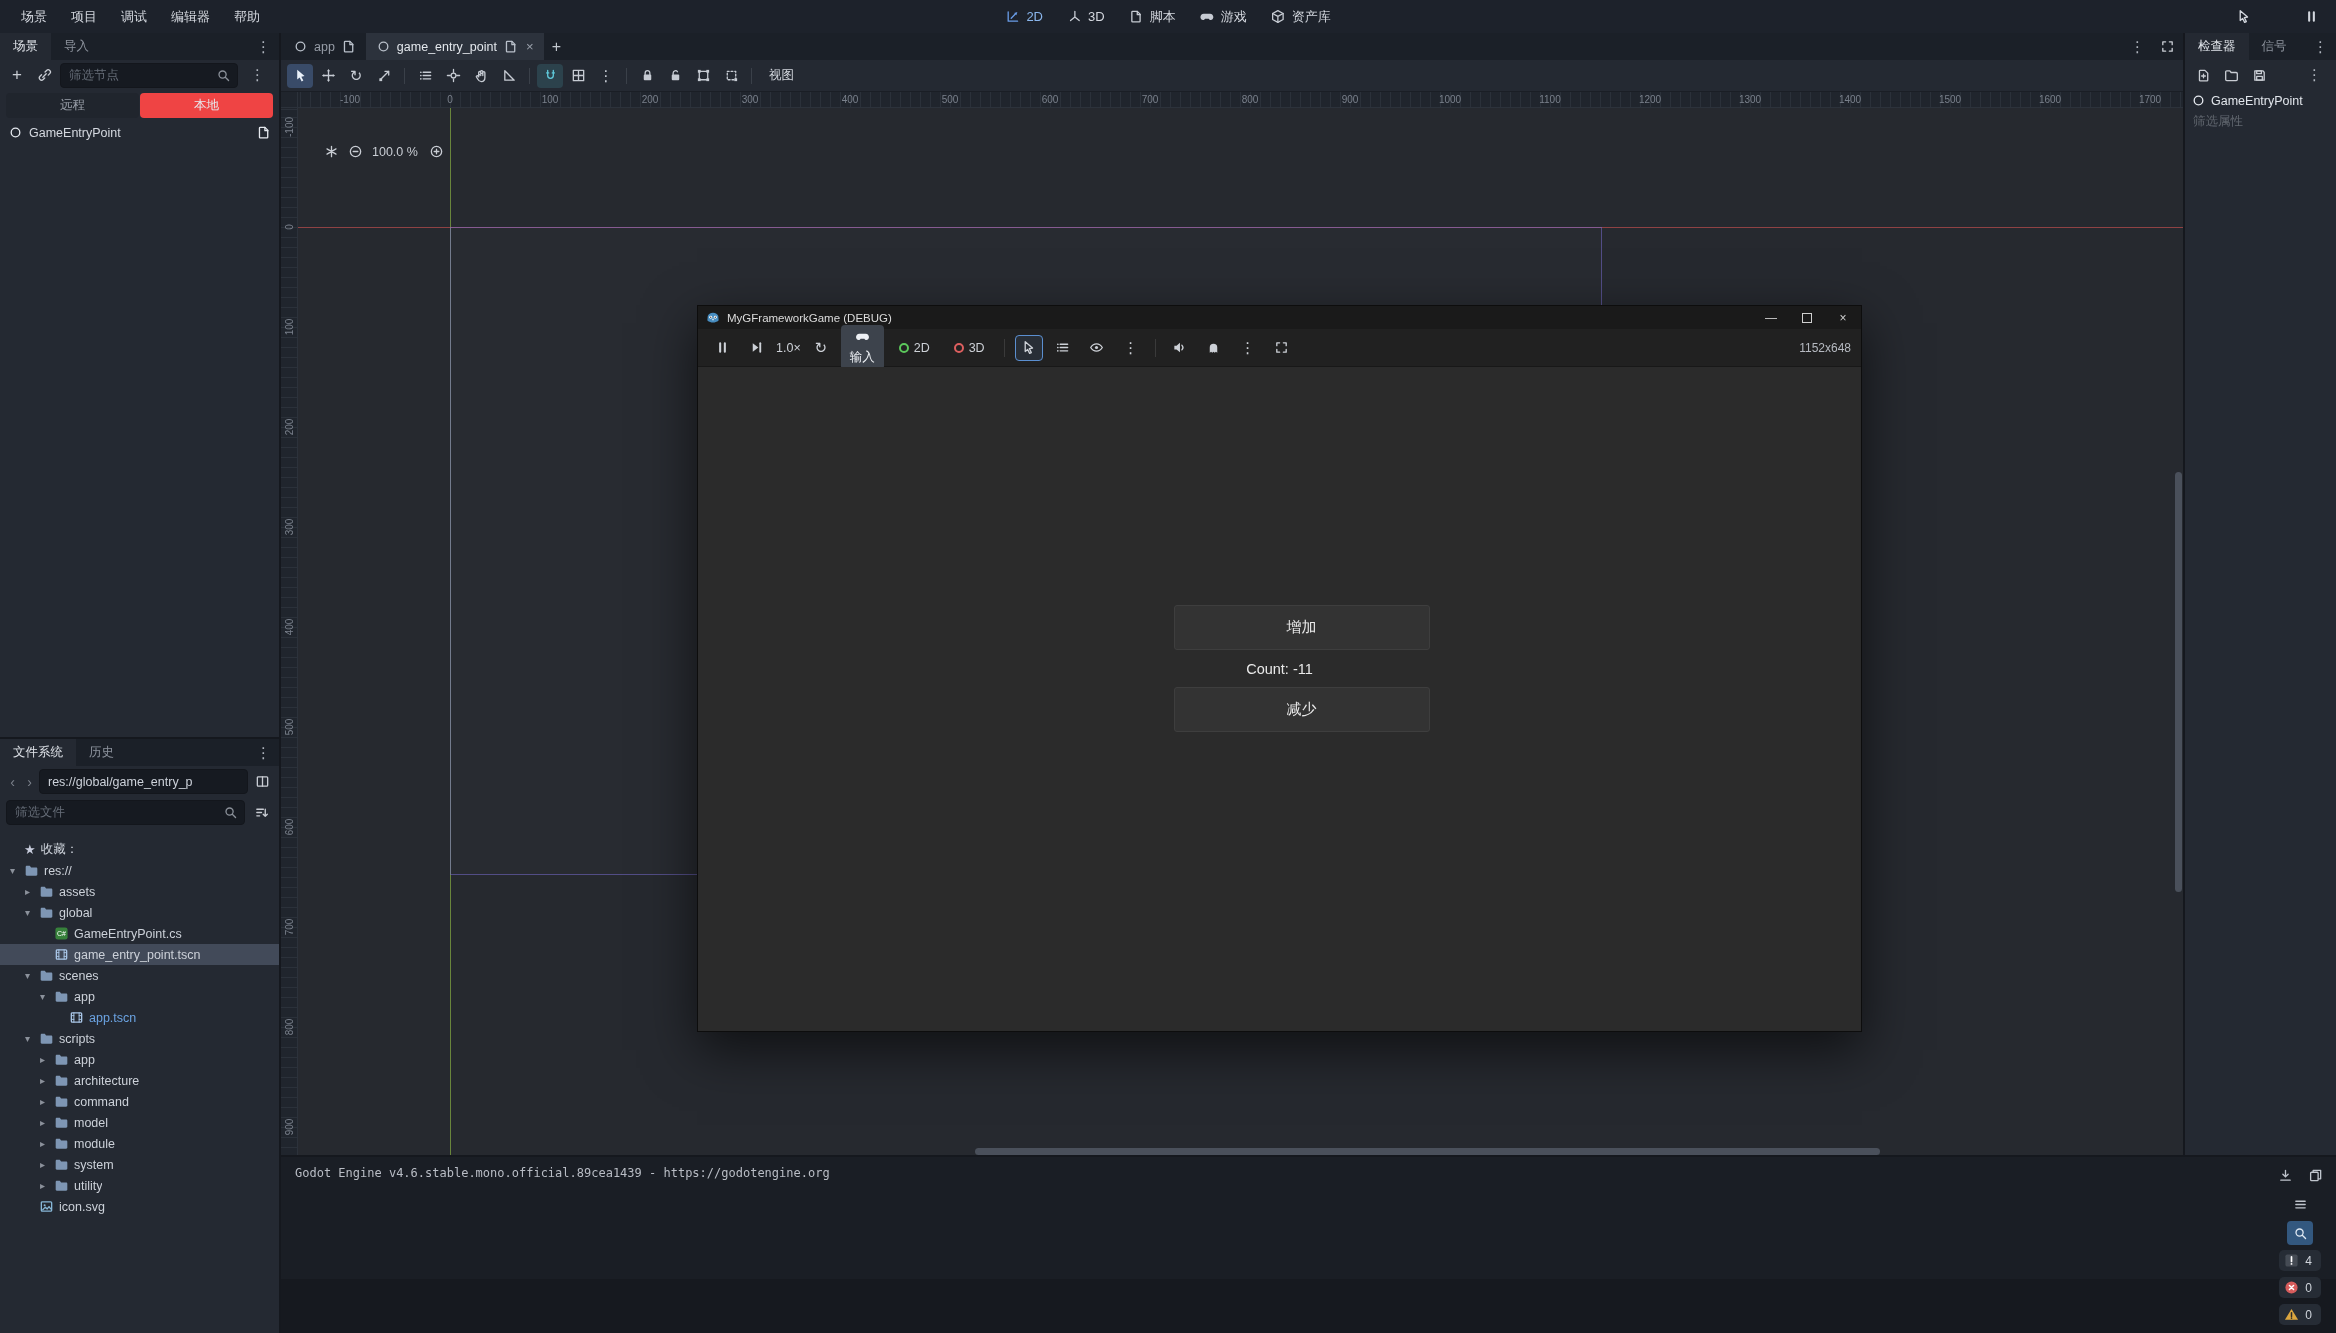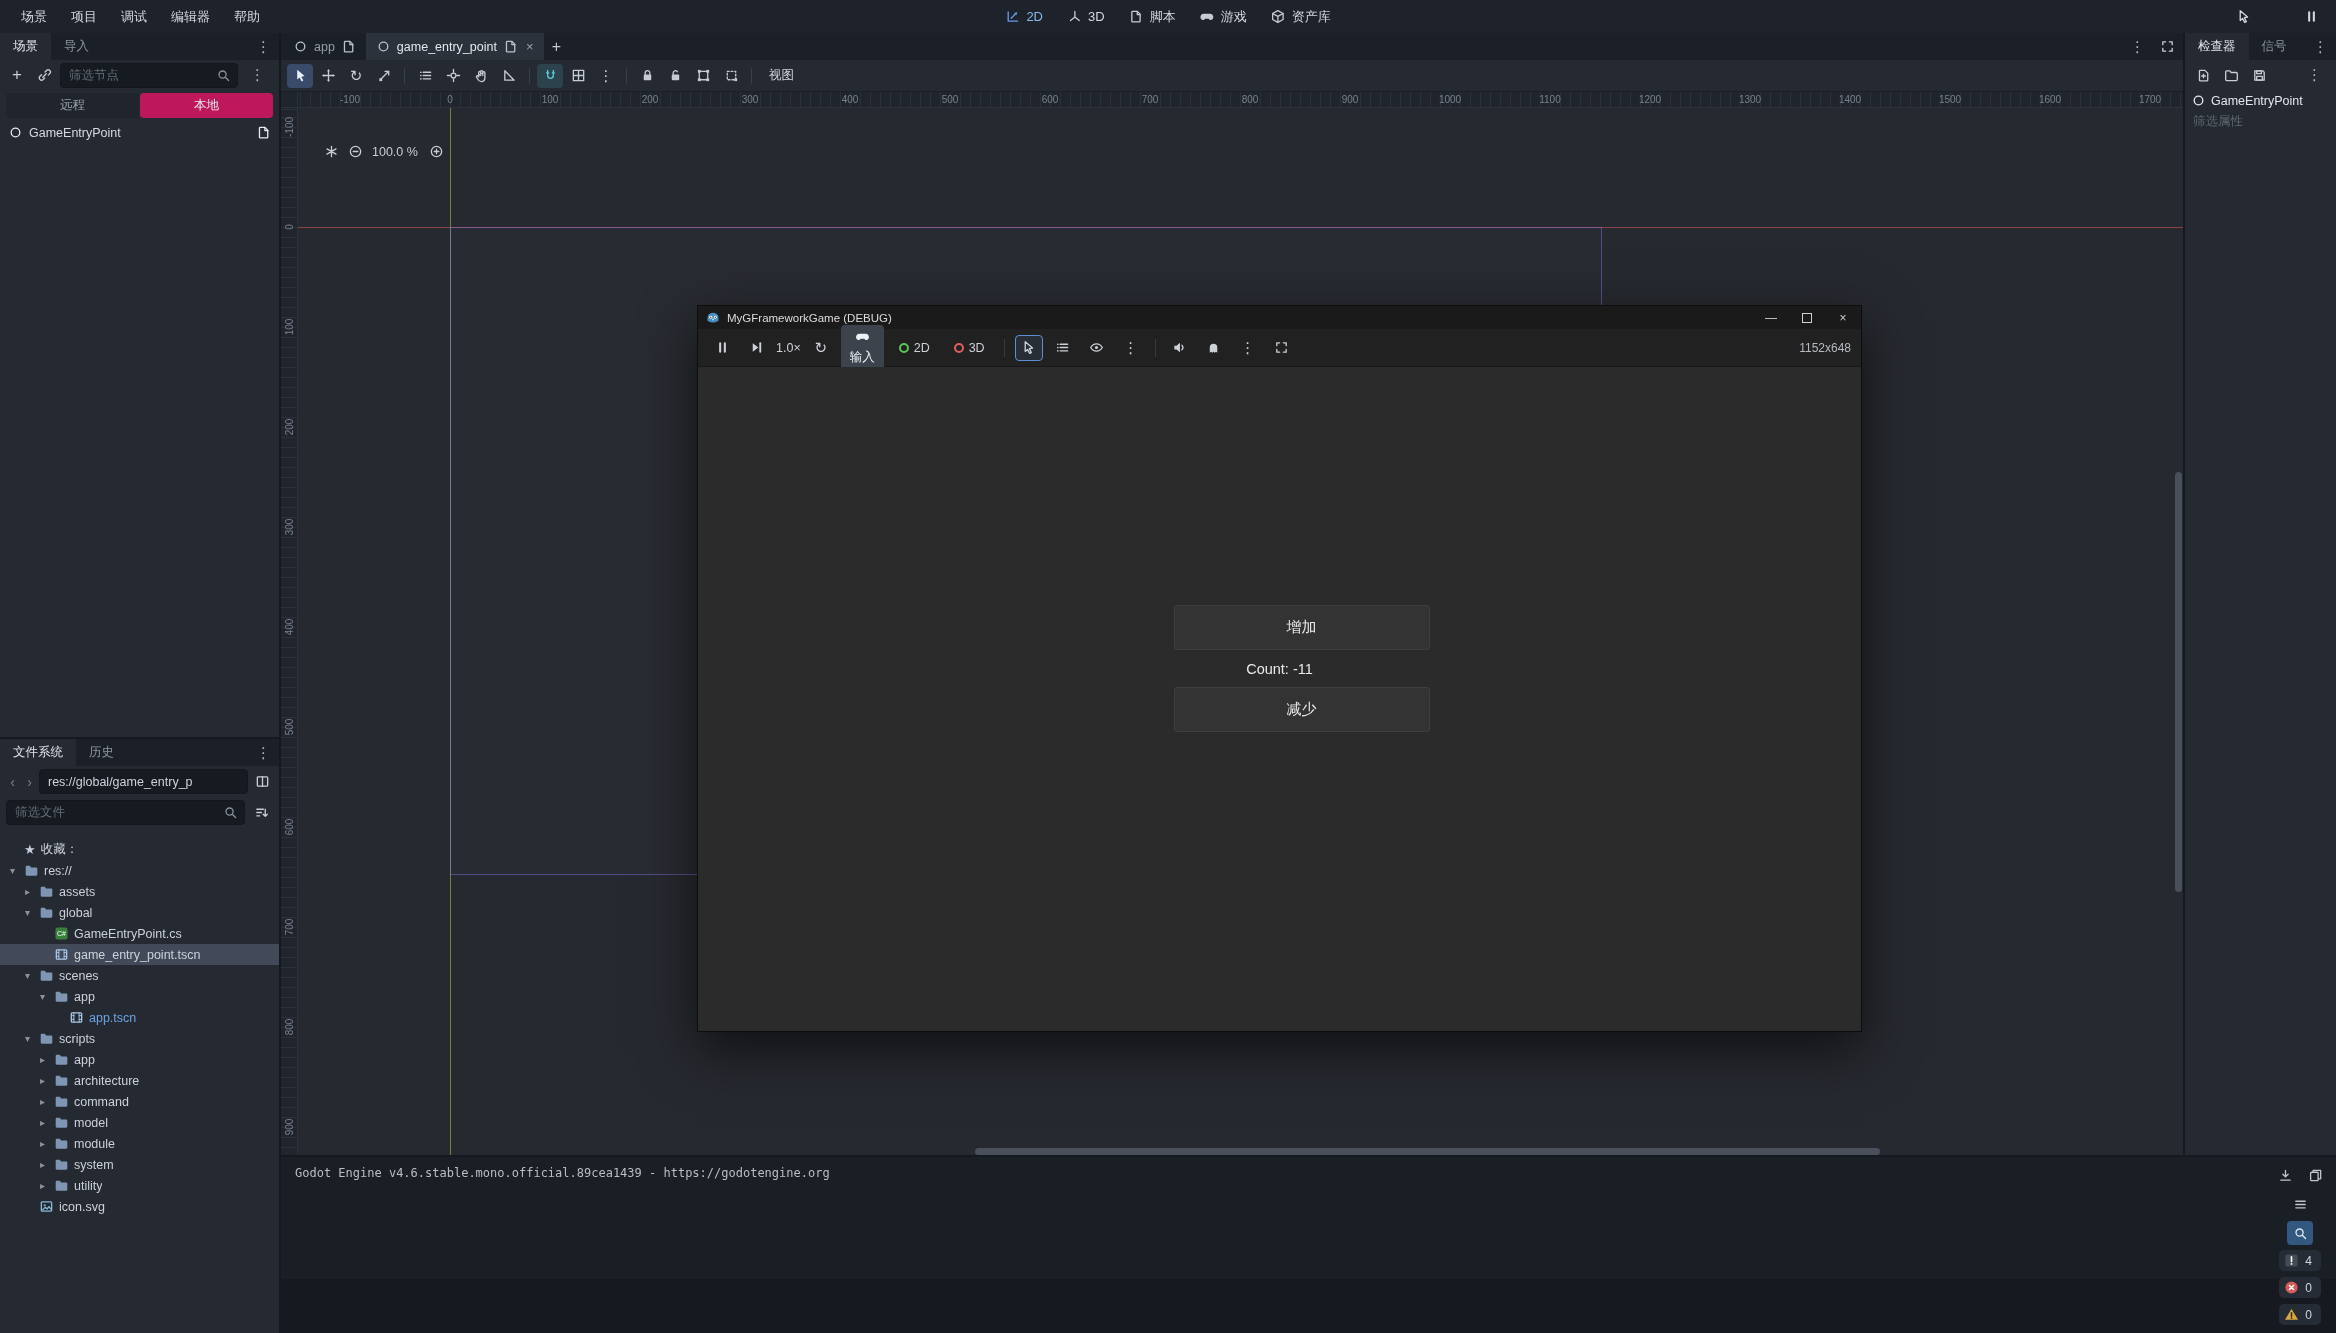--- a/index.html
+++ b/index.html
@@ -31,21 +31,21 @@
   .filter input::placeholder{color:#666d78;}
   .filter .icn{color:#8a9099;}
   .tool-row{display:flex;align-items:center;gap:4px;padding:4px 6px;height:30px;box-sizing:border-box;color:#c9cdd4;}
   .tool-btn{width:24px;height:24px;display:flex;align-items:center;justify-content:center;border-radius:4px;color:#c9cdd4;}
   .plus-glyph{font-size:17px;width:22px;text-align:center;color:#c9cdd4;}
 
   
   .left-dock{position:absolute;left:0;top:33px;width:281px;height:704px;background:#242932;border-right:2px solid #15181e;box-sizing:border-box;}
   .seg-row{display:flex;padding:3px 6px;gap:1px;}
   .seg{flex:1;text-align:center;padding:4px 0;font-size:12.5px;color:#9aa0aa;border-radius:4px;background:#20252d;}
-  .seg.active{background:#be185d;color:#e7eaef;}
+  .seg.active{background:#ef4444;color:#e7eaef;}
   .tree-row{display:flex;align-items:center;gap:6px;height:23px;padding:0 8px;font-size:12.5px;color:#d5d9e0;}
   .tree-row .icn{color:#e6eaf0;}
 
   
   .fs-dock{position:absolute;left:0;top:737px;width:281px;height:596px;background:#242932;border-right:2px solid #15181e;border-top:2px solid #15181e;box-sizing:border-box;display:flex;flex-direction:column;}
   .path-row{display:flex;align-items:center;gap:2px;padding:4px 5px;height:31px;box-sizing:border-box;}
   .nav-arrow{color:#7c828c;width:15px;text-align:center;font-size:14px;}
   .fs-tree{flex:1;overflow:hidden;padding-top:12px;}
   .fs-row{display:flex;align-items:center;gap:5px;height:21px;font-size:12.5px;color:#ccd1d9;padding-right:4px;}
   .fs-row .arrow{width:13px;color:#8b919b;font-size:10px;text-align:center;flex:none;}

